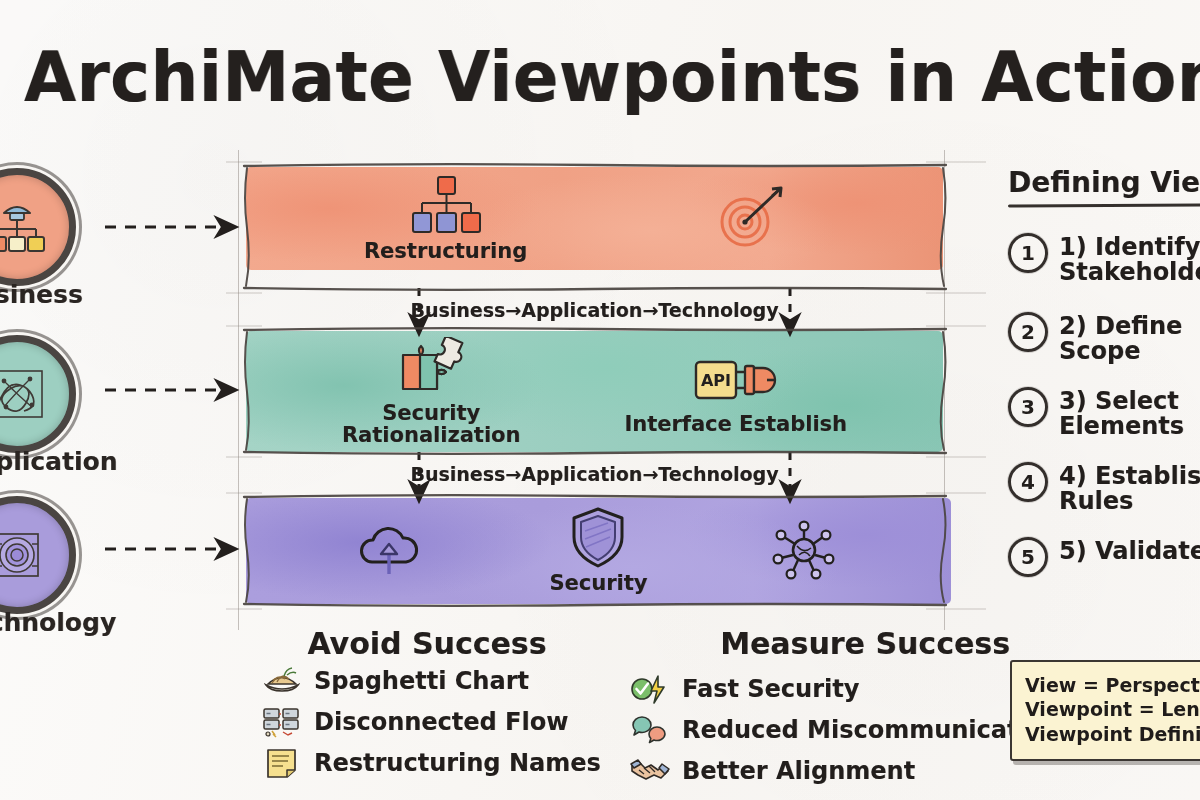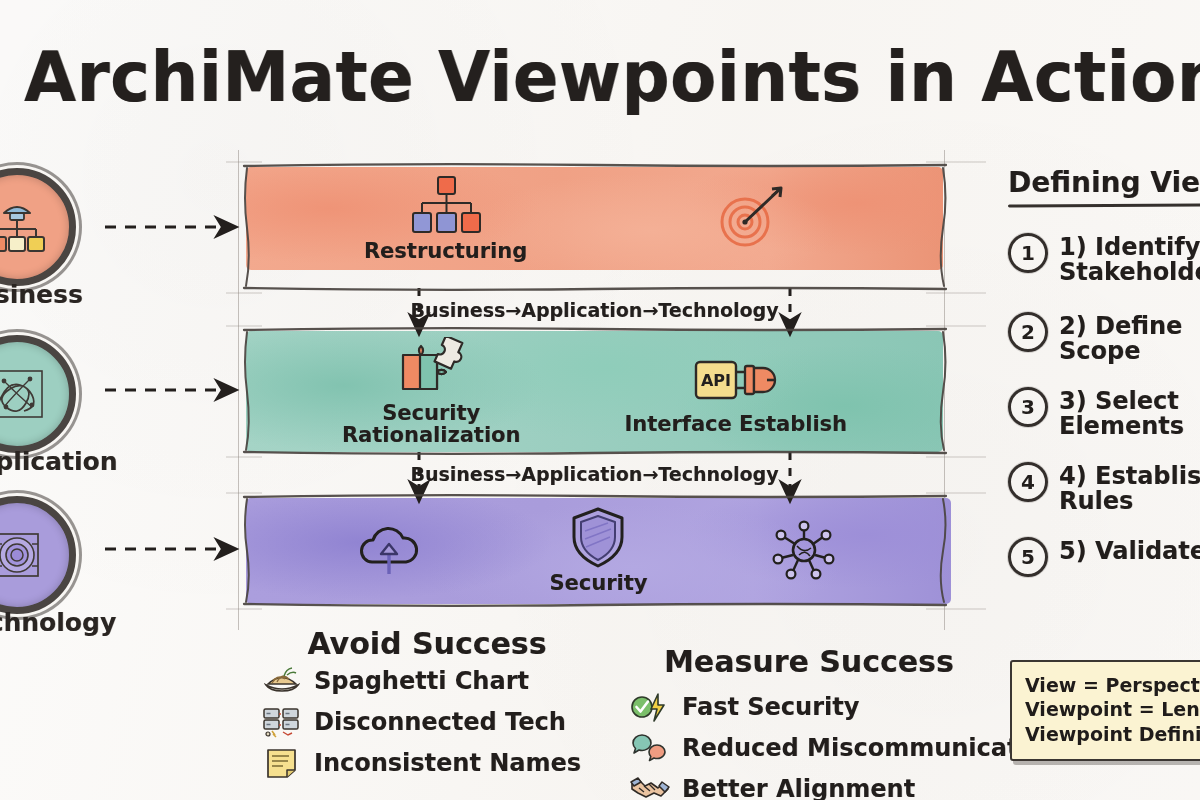--- a/index.html
+++ b/index.html
@@ -563,37 +563,37 @@
           <rect x="20" y="3" width="15" height="9" rx="1.6" fill="#cfd6dc" stroke="#3a332c" stroke-width="1.5"></rect>
           <rect x="1" y="14" width="15" height="9" rx="1.6" fill="#cfd6dc" stroke="#3a332c" stroke-width="1.5"></rect>
           <rect x="20" y="14" width="15" height="9" rx="1.6" fill="#cfd6dc" stroke="#3a332c" stroke-width="1.5"></rect>
           <path d="M3.5 7.5 h4 M22.5 7.5 h4 M3.5 18.5 h4 M22.5 18.5 h4" stroke="#6a7480" stroke-width="1.4"></path>
           <path d="M16 8 L20 8 M16 19 L20 19" stroke="#c64a36" stroke-width="1.6" stroke-dasharray="2 2"></path>
           <path d="M9 25 l3 4 l-2 -1 l3 3" fill="none" stroke="#d0a23a" stroke-width="1.5"></path>
           <circle cx="5" cy="28" r="2" fill="#e0d6bd" stroke="#3a332c" stroke-width="1.2"></circle>
           <path d="M20 26 l5 3 l4 -2" fill="none" stroke="#c64a36" stroke-width="1.4"></path>
         </svg>
       </div>
-      <div class="row-label">Disconnected Tech</div>
+      <div class="row-label">Disconnected Flow</div>
     </div>
 
     <div class="bottom-row">
       <div class="row-icon">
         <svg width="34" height="32" viewBox="0 0 34 32">
           <path d="M3 3 h27 v20 l-8 7 h-19 z" fill="#f6e08f" stroke="#3a332c" stroke-width="1.7" stroke-linejoin="round"></path>
           <path d="M22 30 v-7 h8" fill="#e5cd72" stroke="#3a332c" stroke-width="1.5" stroke-linejoin="round"></path>
           <path d="M7 9 h17 M7 14 h16 M7 19 h11" stroke="#7a6a35" stroke-width="1.4"></path>
         </svg>
       </div>
-      <div class="row-label">Inconsistent Names</div>
+      <div class="row-label">Restructuring Names</div>
     </div>
   </div>
 
   <div class="bottom-block" style="left:630px; top:626px; width:380px;">
-    <div class="bottom-title" style="text-align:left; margin-left:34px;margin-top:18px;">Measure Success</div>
+    <div class="bottom-title" style="text-align:right; margin-left:34px;">Measure Success</div>
 
     <div class="bottom-row" style="margin-top:12px;">
       <div class="row-icon">
         <svg width="40" height="30" viewBox="0 0 40 30">
           <circle cx="12" cy="15" r="10" fill="#7bbf6a" stroke="#2f3a2a" stroke-width="1.6"></circle>
           <path d="M6.5 15 L10.5 19.5 L18 9.5" fill="none" stroke="#ffffff" stroke-width="2.6" stroke-linecap="round" stroke-linejoin="round"></path>
           <path d="M28 2 L21 17 h6 L24 29 L34 13 h-6 z" fill="#f2d045" stroke="#2f3a2a" stroke-width="1.6" stroke-linejoin="round"></path>
         </svg>
       </div>
       <div class="row-label">Fast Security</div>

